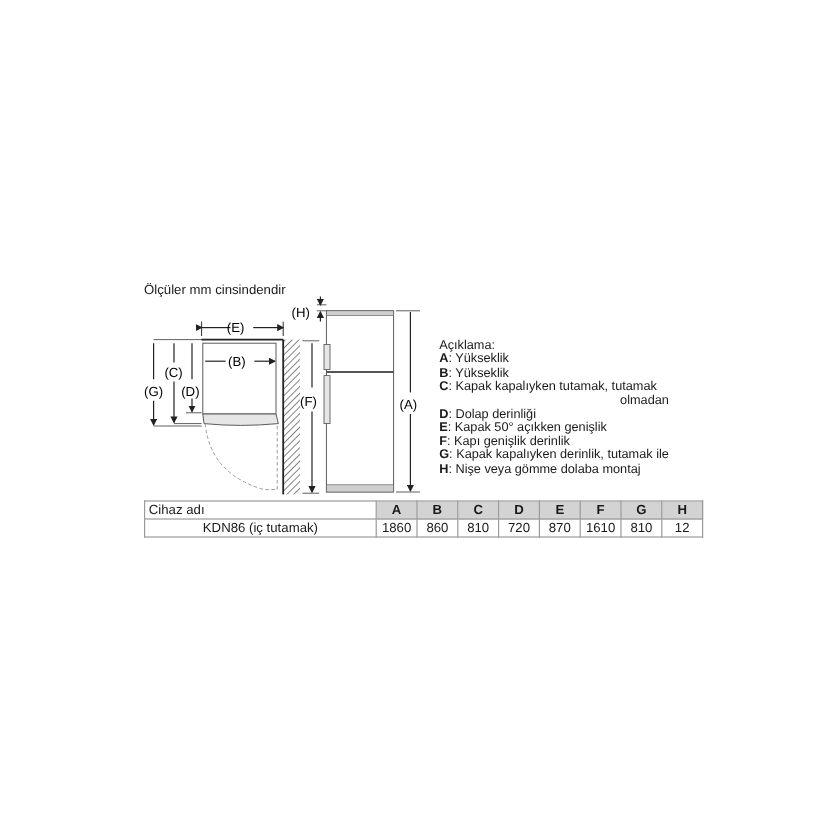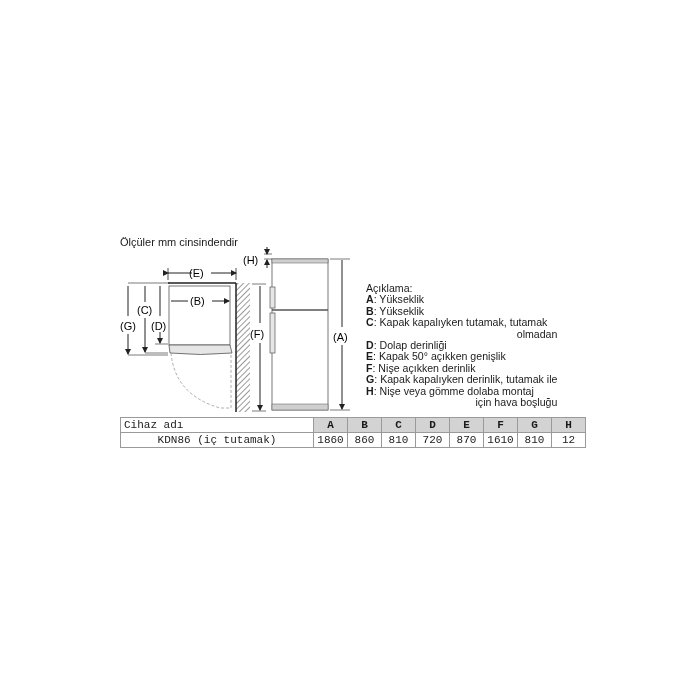--- a/index.html
+++ b/index.html
@@ -7,21 +7,21 @@
          font-family:"Liberation Sans", sans-serif; color:#1a1a1a; }
   .units { position:absolute; left:120px; top:236px; font-size:11px; }
   svg.diagram { position:absolute; left:0; top:0; }
   .legend { position:absolute; left:366px; top:255px; font-size:10.6px; line-height:11.4px;margin-top:28px; }
   .legend .title { }
   .legend .row { display:flex; }
   .legend .key { font-weight:bold; }
   .legend .indent { padding-left:11px;text-align:right; }
   table.dims { position:absolute; left:120px; top:417px; border-collapse:collapse;
                font-size:11px; }
-  table.dims td, table.dims th { border:1px solid #9a9a9a; height:14px; padding:0 3px;font-family:Liberation Mono, monospace; }
+  table.dims td, table.dims th { border:1px solid #9a9a9a; height:14px; padding:0 3px; }
   table.dims th { background:#d3d3d3; font-weight:bold; text-align:center; }
   table.dims th.name { background:#fff; font-weight:normal; text-align:left; width:186px; }
   table.dims td.name { text-align:center; }
   table.dims td.val { text-align:center; }
   .c { width:27px; }
   .lbl { font-size:11px; font-family:"Liberation Sans", sans-serif; }
 </style>
 </head>
 <body>
 
@@ -122,31 +122,30 @@
   <div class="row">
       <span class="key">D</span>
       <span>: Dolap derinliği</span>
     </div>
   <div class="row">
       <span class="key">E</span>
       <span>: Kapak 50° açıkken genişlik</span>
     </div>
   <div class="row">
       <span class="key">F</span>
-      <span>: Nişe açıkken derinlik</span>
+      <span>: Kapı genişlik derinlik</span>
     </div>
   <div class="row">
       <span class="key">G</span>
       <span>: Kapak kapalıyken derinlik, tutamak ile</span>
     </div>
   <div class="row">
       <span class="key">H</span>
       <span>: Nişe veya gömme dolaba montaj</span>
     </div>
-  <div class="indent">için hava boşluğu</div>
 </div>
 
 <table class="dims">
   <tbody>
       <tr>
     <th class="name">Cihaz adı</th>
     <th class="c">A</th>
     <th class="c">B</th>
     <th class="c">C</th>
     <th class="c">D</th>

